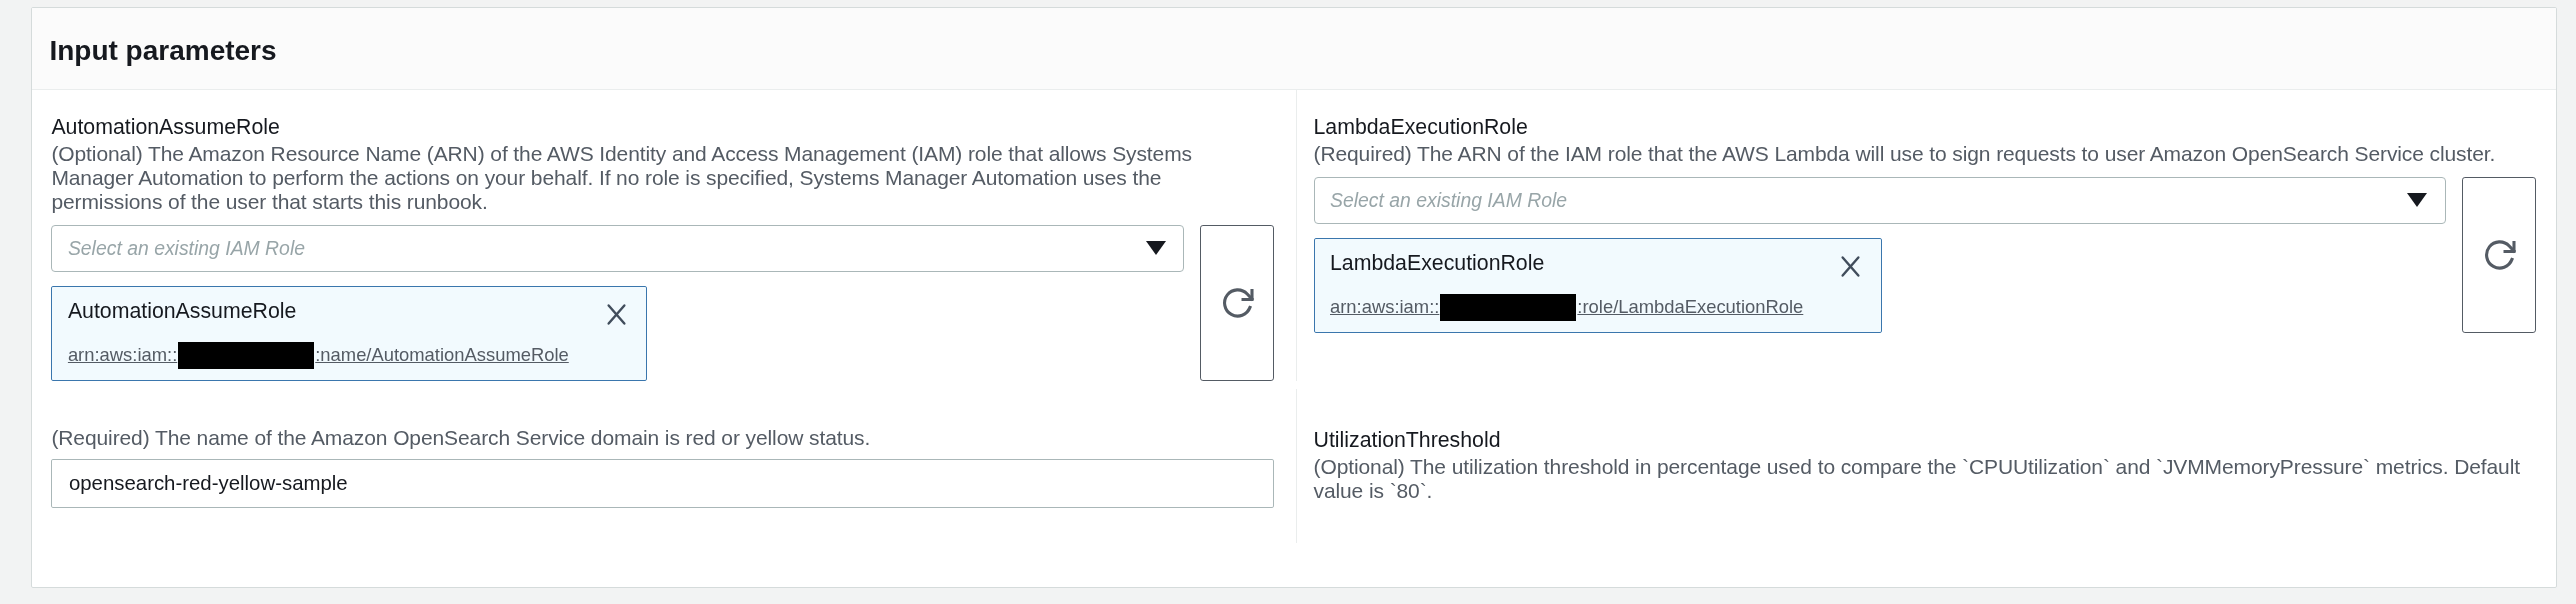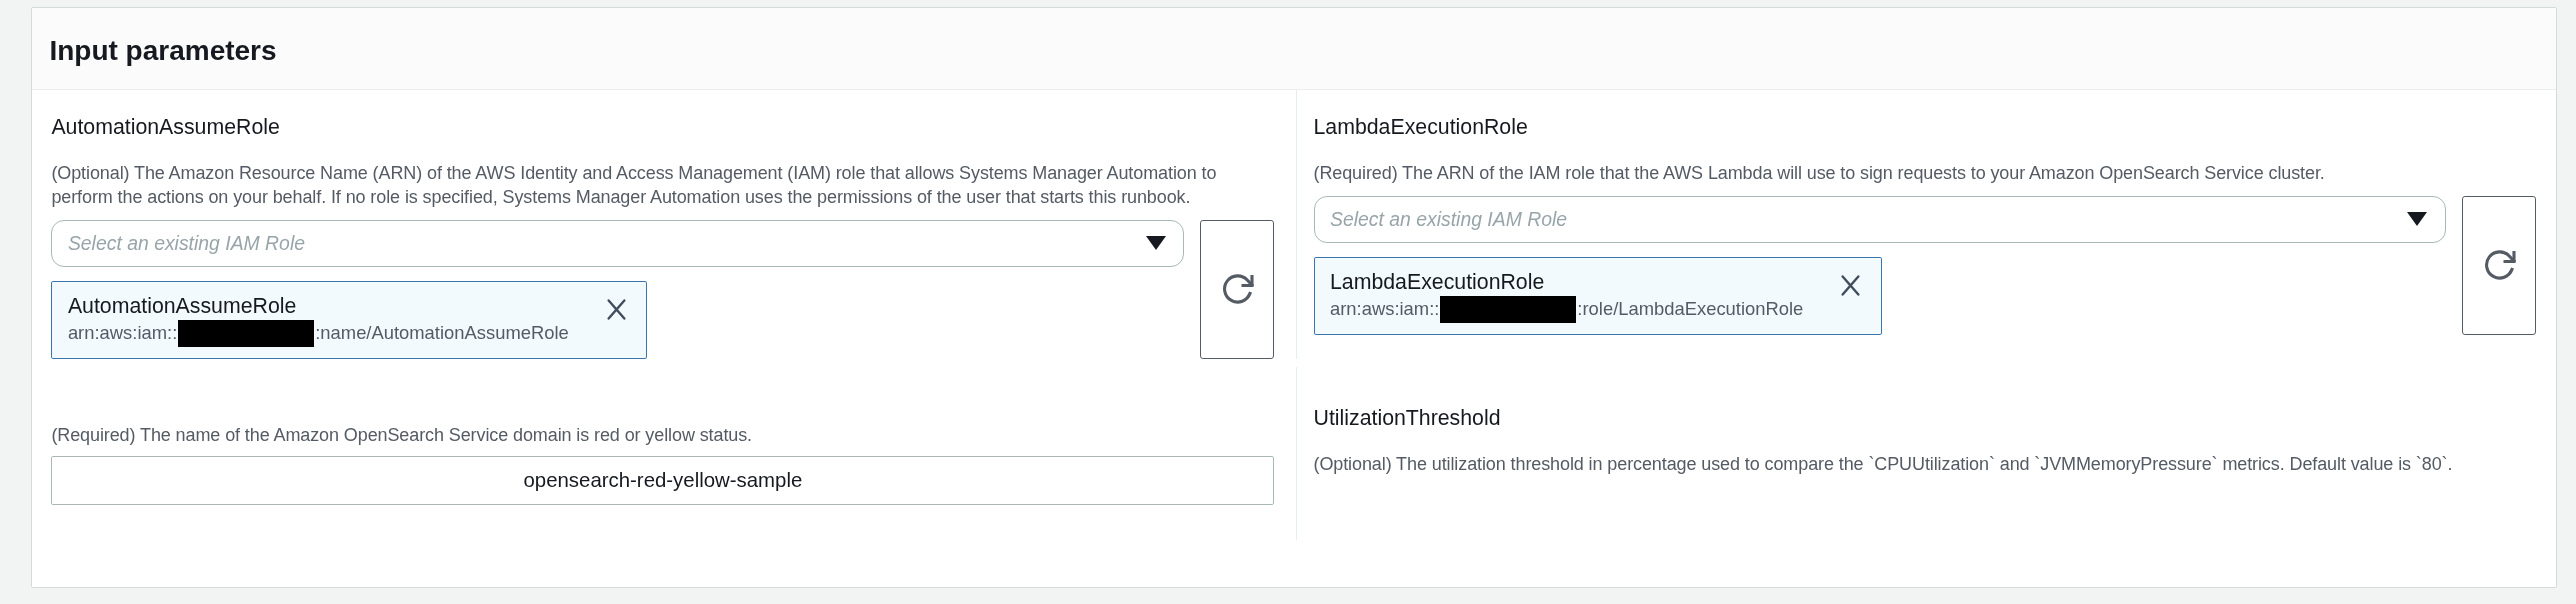--- a/index.html
+++ b/index.html
@@ -48,22 +48,22 @@
   .row1 { padding-top: 23px; }
   .row2 { padding-top: 37px; padding-bottom: 35px; }
 
   .field-label {
     font-size: 21.3px;
     line-height: 29px;
     font-weight: 400;
     color: #16191f;
   }
   .field-desc {
-    margin-top: 19px;
-    font-size: 18px;
+    margin-top: 0;
+    font-size: 21px;
     line-height: 24px;
     color: #545b64;
     letter-spacing: -0.1px;
   }
 
   .picker-row {
     margin-top: 10.7px;
     display: flex;
     align-items: stretch;
     gap: 16.5px;
@@ -73,21 +73,21 @@
     display: flex;
     flex-direction: column;
     min-width: 0;
   }
   .select-wrap { position: relative; }
   .select-input {
     width: 100%;
     height: 47px;
     box-sizing: border-box;
     border: 1px solid #aab7b8;
-    border-radius: 13px;
+    border-radius: 4px;
     background: #fff;
     padding: 0 54px 0 15.5px;
     font-family: "Liberation Sans", sans-serif;
     font-size: 19.4px;
     color: #16191f;
     outline: none;
   }
   .select-input::placeholder {
     font-style: italic;
     color: #98a5a8;
@@ -128,25 +128,26 @@
     border: 1px solid #3a76ad;
     border-radius: 1.9px;
     padding: 10.7px 15.5px 11.6px 15.5px;
   }
   .token-title {
     font-size: 21.3px;
     line-height: 27px;
     color: #16191f;
   }
   .token-arn {
-    margin-top: 0;
+    margin-top: 17px;
     font-size: 18.4px;
     line-height: 24px;
     color: #545b64;
     white-space: nowrap;
+    text-decoration: underline;
   }
   .redacted {
     display: inline-block;
     width: 136px;
     height: 27px;
     background: #000;
     vertical-align: -7.8px;
     margin: 0 1px;
   }
   .token-close {
@@ -163,21 +164,20 @@
     height: 49px;
     box-sizing: border-box;
     border: 1px solid #aab7b8;
     border-radius: 1.9px;
     background: #fff;
     padding: 0 16.5px;
     font-family: "Liberation Sans", sans-serif;
     font-size: 20.4px;
     color: #16191f;
     outline: none;
-    text-align: center;
   }
 </style>
 </head>
 <body>
 
 <div class="card">
   <div class="card-header">
     <h2>Input parameters</h2>
   </div>
 
@@ -208,21 +208,21 @@
           <svg viewBox="0 0 24 24" width="37" height="37" fill="none" stroke="#545b64" stroke-width="2" stroke-linecap="square">
             <polyline points="21.4 3.6 21.4 9.4 15.6 9.4"></polyline>
             <path d="M20.1 14.6a8.5 8.5 0 1 1-1.8-8.8l3.1 3.3"></path>
           </svg>
         </button>
       </div>
     </section>
 
     <section class="cell cell-r row1">
       <div class="field-label">LambdaExecutionRole</div>
-      <div class="field-desc">(Required) The ARN of the IAM role that the AWS Lambda will use to sign requests to your Amazon OpenSearch Service cluster.</div>
+      <div class="field-desc">(Required) The ARN of the IAM role that the AWS Lambda will use to sign requests to user Amazon OpenSearch Service cluster.</div>
       <div class="picker-row">
         <div class="picker-col">
           <div class="select-wrap">
             <input class="select-input" type="text" placeholder="Select an existing IAM Role" style="">
             <span class="caret"></span>
           </div>
           <div class="token">
             <div class="token-text">
               <div class="token-title">LambdaExecutionRole</div>
               <div class="token-arn"><span>arn:aws:iam::</span><span class="redacted"></span><span>:role/LambdaExecutionRole</span></div>

